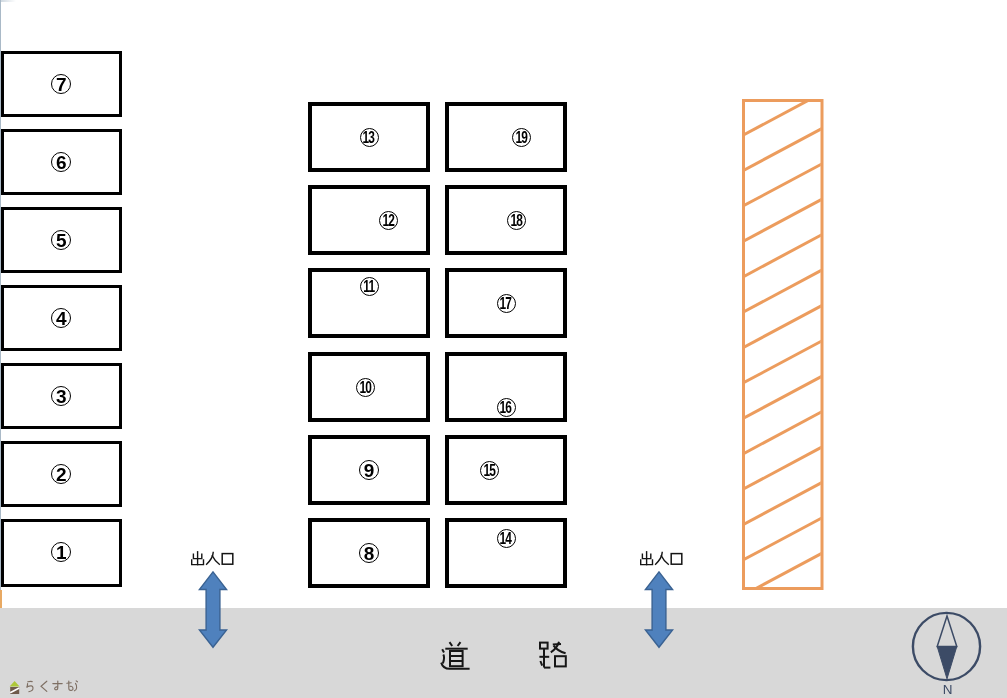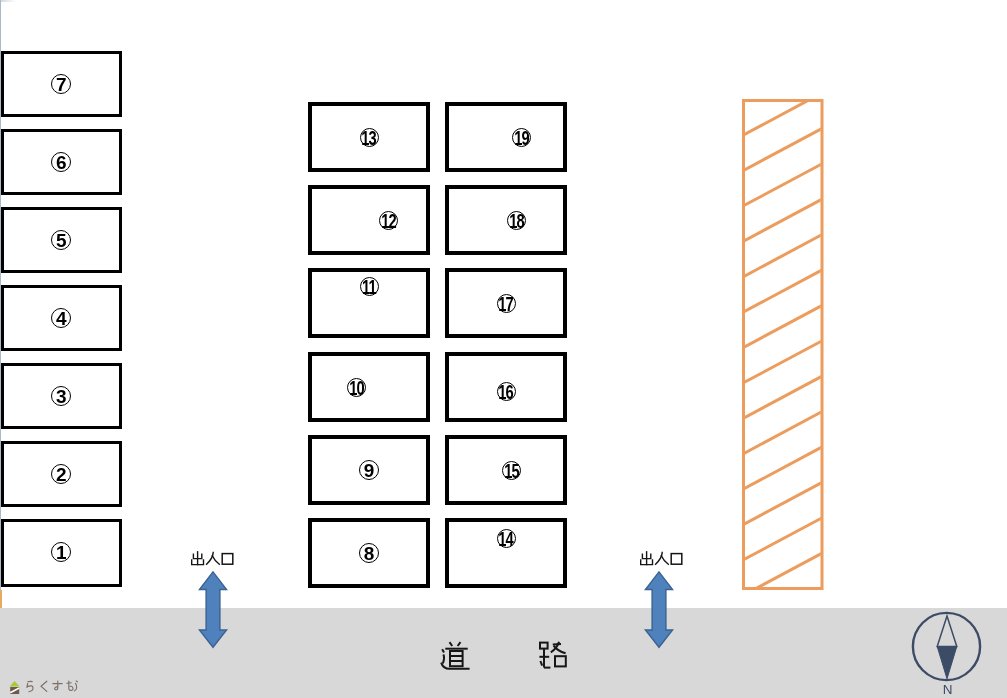--- a/index.html
+++ b/index.html
@@ -4,21 +4,21 @@
 html,body{margin:0;padding:0}
 #page{position:relative;width:1007px;height:698px;background:#fff;overflow:hidden;
   font-family:"Liberation Sans",sans-serif}
 .box{position:absolute;background:#fff;border:3px solid #000;box-sizing:border-box}
 .mb{border-width:4px}
 .num{position:absolute;border:1.2px solid #000;border-radius:50%;box-sizing:border-box;
   display:flex;align-items:center;justify-content:center;
   font-family:"Liberation Sans",sans-serif;color:#000;font-weight:700;background:transparent}
 .n1{font-size:19px}
 .n1 span{display:block;line-height:1}
-.n2{font-size:21px}
+.n2{font-size:17px}
 .n2 span{display:block;line-height:1;transform:scaleX(.7);letter-spacing:-1.2px;text-indent:-1.2px}
 svg{position:absolute;display:block}
 </style></head>
 <body>
 <div id="page">
 
 <div style="position:absolute;left:0;top:0;width:1px;height:698px;background:#a9b9c7"></div>
 <div style="position:absolute;left:1px;top:0;width:15px;height:2px;background:linear-gradient(to right,rgba(169,185,199,.55),rgba(169,185,199,0))"></div>
 <div style="position:absolute;left:0;top:590px;width:2px;height:19px;background:#e8a963"></div>
 
@@ -66,42 +66,42 @@
     </div>
 <div class="num n2" style="left:359.5px;top:127.5px;width:19px;height:19px">
       <span>13</span>
     </div>
 <div class="num n2" style="left:379px;top:210.5px;width:19px;height:19px">
       <span>12</span>
     </div>
 <div class="num n2" style="left:359.5px;top:277px;width:19px;height:19px">
       <span>11</span>
     </div>
-<div class="num n2" style="left:347px;top:377.5px;width:19px;height:19px">
+<div class="num n2" style="left:356px;top:377.5px;width:19px;height:19px">
       <span>10</span>
     </div>
 <div class="num n1" style="left:359.0px;top:460.0px;width:20px;height:20px">
       <span>9</span>
     </div>
 <div class="num n1" style="left:359.0px;top:543.0px;width:20px;height:20px">
       <span>8</span>
     </div>
 <div class="num n2" style="left:512px;top:127.5px;width:19px;height:19px">
       <span>19</span>
     </div>
 <div class="num n2" style="left:507px;top:210.5px;width:19px;height:19px">
       <span>18</span>
     </div>
 <div class="num n2" style="left:496.5px;top:293.5px;width:19px;height:19px">
       <span>17</span>
     </div>
-<div class="num n2" style="left:496.5px;top:382px;width:19px;height:19px">
+<div class="num n2" style="left:496.5px;top:398px;width:19px;height:19px">
       <span>16</span>
     </div>
-<div class="num n2" style="left:502px;top:460.5px;width:19px;height:19px">
+<div class="num n2" style="left:480px;top:460.5px;width:19px;height:19px">
       <span>15</span>
     </div>
 <div class="num n2" style="left:496.5px;top:529px;width:19px;height:19px">
       <span>14</span>
     </div>
 <svg style="left:742px;top:99px" width="82" height="492" viewBox="0 0 82 492">
       <defs>
         <clipPath id="hc">
           <rect x="2.8" y="2.8" width="76" height="485.5"></rect>
         </clipPath>

